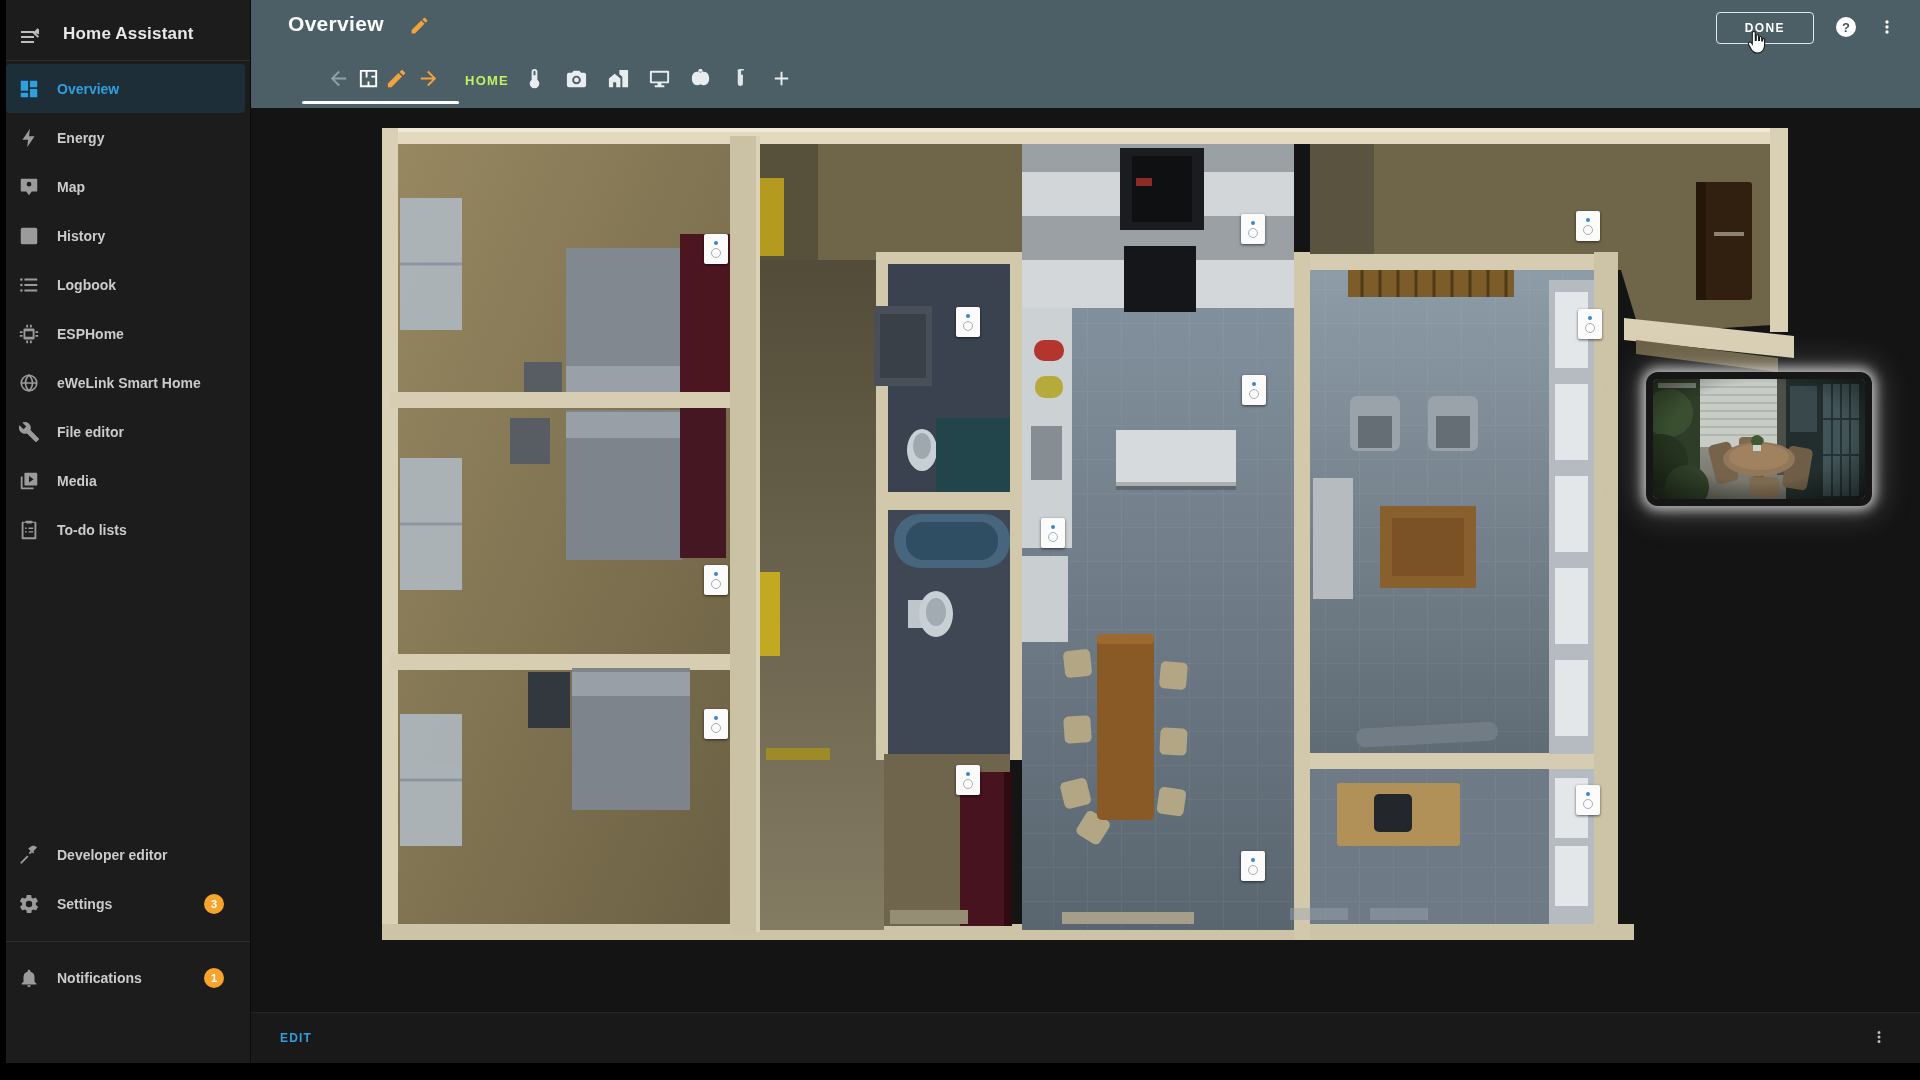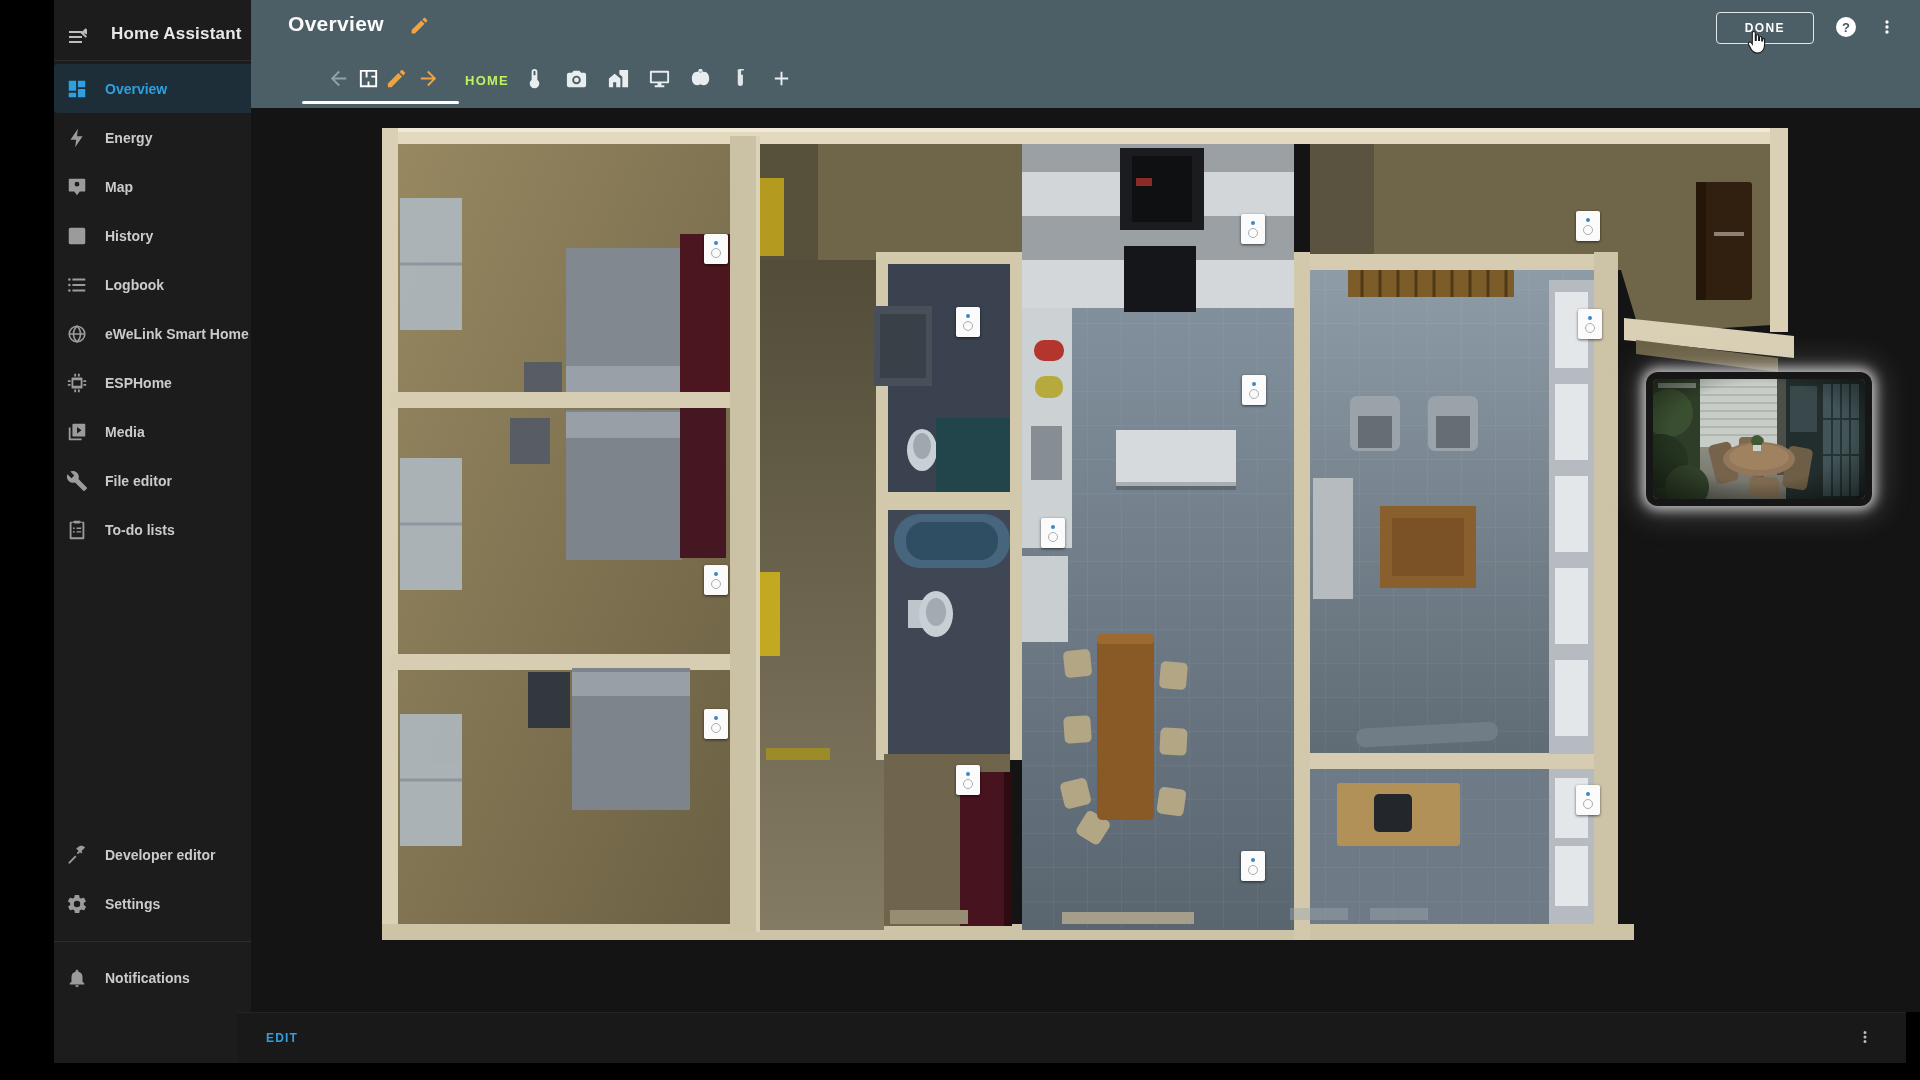--- a/index.html
+++ b/index.html
@@ -1,21 +1,21 @@
 <!DOCTYPE html>
 <html><head>
 <meta charset="utf-8">
 <style>
   * { margin:0; padding:0; box-sizing:border-box; }
   html,body { background:#000; }
   body { font-family:"Liberation Sans", sans-serif; }
   .stage { position:relative; width:1920px; height:1080px; background:#000; overflow:hidden; }
 
   
-  .sidebar { position:absolute; left:6px; top:0; width:245px; height:1063px; background:#1c1c1c; border-right:1px solid #0a0a0a;margin-left:48px; }
+  .sidebar { position:absolute; left:6px; top:0; width:245px; height:1063px; background:#1c1c1c; border-right:1px solid #0a0a0a; }
   .sb-header { position:absolute; left:0; top:8px; width:100%; height:52px; display:flex; align-items:center; }
   .sb-toggle { width:24px; height:24px; margin-left:12px; color:#bdbdbd; cursor:pointer; }
   .sb-title { margin-left:21px; font-size:17px; font-weight:bold; color:#e8e8e8; letter-spacing:.2px; }
   .sb-divider { position:absolute; left:0; width:100%; height:1px; background:#2d2d2d; }
   .sb-nav { position:absolute; left:0; width:100%; }
   #nav-main { top:64px; }
   #nav-secondary { top:830px; }
   #nav-footer { top:953px; }
   .sb-item { position:relative; height:49px; display:flex; align-items:center; cursor:pointer; }
   .sb-item.active { background:#1d2e38; border-radius:4px; margin-right:5px; }
@@ -55,21 +55,21 @@
   .sensor::before { content:""; position:absolute; left:50%; top:7px; width:4px; height:4px; margin-left:-2px; border-radius:50%; background:#3c87c6; }
   .sensor::after { content:""; position:absolute; left:50%; bottom:6px; width:8px; height:8px; margin-left:-5px; border:1.4px solid #a7afb4; border-radius:50%; }
 
   .camera-card { position:absolute; left:1395px; top:264px; padding:7px; background:#161616; border-radius:12px;
                  box-shadow:0 0 12px 4px rgba(235,235,235,.75), 0 0 30px 10px rgba(200,200,200,.25); cursor:pointer; }
   .camera-card svg { display:block; border-radius:5px; }
 
   .cursor-hand { position:absolute; left:1744px; top:30px; width:24px; height:26px; pointer-events:none; }
 
   
-  .bottombar { position:absolute; left:237px; top:1012px; width:1669px; height:51px; background:#191919; border-top:1px solid #242424; }
+  .bottombar { position:absolute; left:251px; top:1012px; width:1669px; height:51px; background:#191919; border-top:1px solid #242424; }
   .edit-link { position:absolute; left:29px; top:18px; font-size:12px; font-weight:bold; letter-spacing:1.2px; color:#2f9fe0; cursor:pointer; }
   .bb-kebab { position:absolute; right:32px; top:15px; width:18px; height:18px; color:#b9bdc0; cursor:pointer; }
   .bb-kebab svg { width:100%; height:100%; }
 </style>
 </head>
 <body>
 
 <div class="stage">
 
   <aside class="sidebar">
@@ -118,50 +118,50 @@
         <div class="sb-item">
           <span class="sb-icon">
             <svg viewBox="0 0 24 24">
               <path fill="currentColor" d="M7 5h14v2H7zm0 6h14v2H7zm0 6h14v2H7zM3.7 4.6a1.4 1.4 0 1 1 0 2.8 1.4 1.4 0 0 1 0-2.8m0 6a1.4 1.4 0 1 1 0 2.8 1.4 1.4 0 0 1 0-2.8m0 6a1.4 1.4 0 1 1 0 2.8 1.4 1.4 0 0 1 0-2.8z"></path>
             </svg>
           </span>
           <span class="sb-label">Logbook</span>
         </div>
         <div class="sb-item">
           <span class="sb-icon">
+            <svg viewBox="0 0 24 24">
+              <path fill="currentColor" d="M6 7a1 1 0 0 1 1-1h10a1 1 0 0 1 1 1v10a1 1 0 0 1-1 1H7a1 1 0 0 1-1-1zm2 2v6h8V9zM2 9h3v2H2zm0 4h3v2H2zm17-4h3v2h-3zm0 4h3v2h-3zM9 2h2v3H9zm4 0h2v3h-2zM9 19h2v3H9zm4 0h2v3h-2z"></path>
+            </svg>
+          </span>
+          <span class="sb-label">ESPHome</span>
+        </div>
+        <div class="sb-item">
+          <span class="sb-icon">
             <svg viewBox="0 0 24 24" fill="none" stroke="currentColor" stroke-width="1.8">
               <circle cx="12" cy="12" r="8.5"></circle>
               <path d="M3.5 12h17M12 3.5c-2.5 2.3-3.8 5.2-3.8 8.5s1.3 6.2 3.8 8.5c2.5-2.3 3.8-5.2 3.8-8.5S14.5 5.8 12 3.5z"></path>
             </svg>
           </span>
           <span class="sb-label">eWeLink Smart Home</span>
         </div>
         <div class="sb-item">
           <span class="sb-icon">
             <svg viewBox="0 0 24 24">
-              <path fill="currentColor" d="M6 7a1 1 0 0 1 1-1h10a1 1 0 0 1 1 1v10a1 1 0 0 1-1 1H7a1 1 0 0 1-1-1zm2 2v6h8V9zM2 9h3v2H2zm0 4h3v2H2zm17-4h3v2h-3zm0 4h3v2h-3zM9 2h2v3H9zm4 0h2v3h-2zM9 19h2v3H9zm4 0h2v3h-2z"></path>
-            </svg>
-          </span>
-          <span class="sb-label">ESPHome</span>
+              <path fill="currentColor" d="M22.7 19 13.6 9.9c.9-2.3.4-5-1.5-6.9-2-2-5-2.4-7.4-1.3L9 6 6 9 1.6 4.7C.4 7.1.9 10.1 2.9 12.1c1.9 1.9 4.6 2.4 6.9 1.5l9.1 9.1c.4.4 1 .4 1.4 0l2.3-2.3c.5-.4.5-1.1.1-1.4z"></path>
+            </svg>
+          </span>
+          <span class="sb-label">File editor</span>
         </div>
         <div class="sb-item">
           <span class="sb-icon">
             <svg viewBox="0 0 24 24">
               <path fill="currentColor" d="M8 3h12a1 1 0 0 1 1 1v12a1 1 0 0 1-1 1H8a1 1 0 0 1-1-1V4a1 1 0 0 1 1-1m4 3.5v7l5-3.5zM3 7h2v12h12v2H4a1 1 0 0 1-1-1z"></path>
             </svg>
           </span>
           <span class="sb-label">Media</span>
-        </div>
-        <div class="sb-item">
-          <span class="sb-icon">
-            <svg viewBox="0 0 24 24">
-              <path fill="currentColor" d="M22.7 19 13.6 9.9c.9-2.3.4-5-1.5-6.9-2-2-5-2.4-7.4-1.3L9 6 6 9 1.6 4.7C.4 7.1.9 10.1 2.9 12.1c1.9 1.9 4.6 2.4 6.9 1.5l9.1 9.1c.4.4 1 .4 1.4 0l2.3-2.3c.5-.4.5-1.1.1-1.4z"></path>
-            </svg>
-          </span>
-          <span class="sb-label">File editor</span>
         </div>
         <div class="sb-item">
           <span class="sb-icon">
             <svg viewBox="0 0 24 24">
               <path fill="currentColor" d="M9 2h6a1 1 0 0 1 1 1h3a1 1 0 0 1 1 1v17a1 1 0 0 1-1 1H5a1 1 0 0 1-1-1V4a1 1 0 0 1 1-1h3a1 1 0 0 1 1-1m0 2H6v16h12V4h-3v1H9zm-.4 5a1 1 0 1 1 0 2 1 1 0 0 1 0-2m0 4a1 1 0 1 1 0 2 1 1 0 0 1 0-2m2.9-3.6h5v1.4h-5zm0 4h5v1.4h-5z"></path>
             </svg>
           </span>
           <span class="sb-label">To-do lists</span>
         </div>
       </nav>

